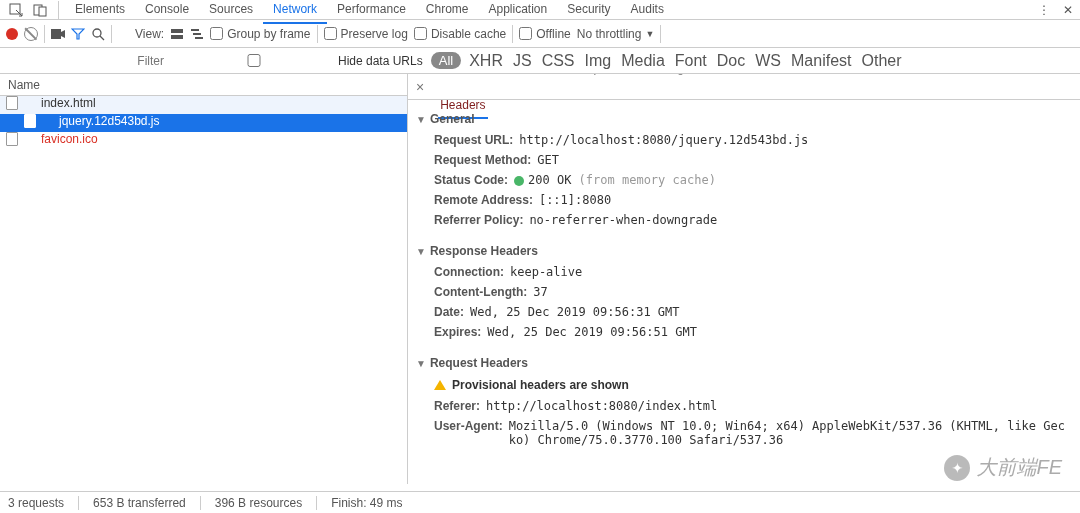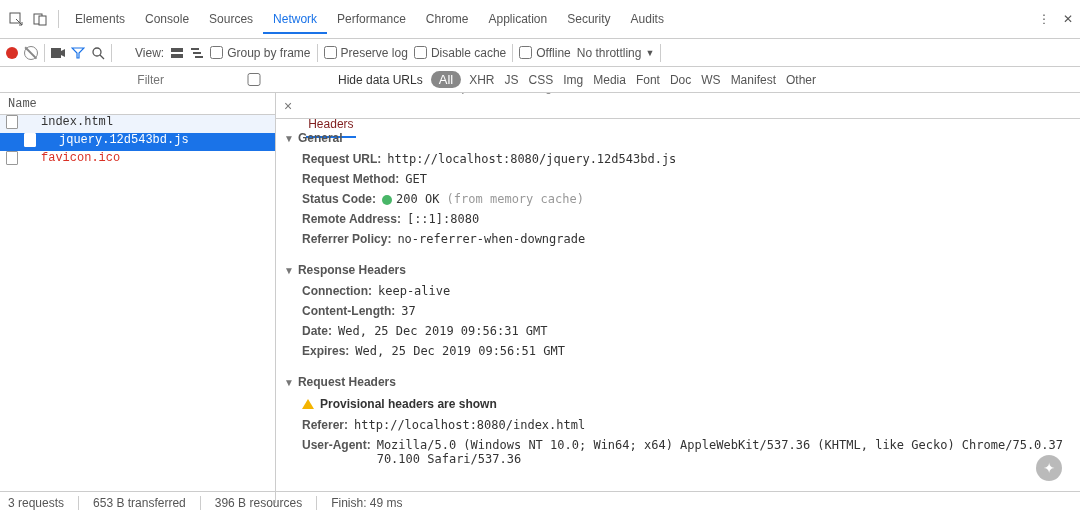--- a/index.html
+++ b/index.html
@@ -1,39 +1,39 @@
 <!DOCTYPE html>
 <html><head>
 <meta charset="utf-8">
 <style>
 * { margin: 0; padding: 0; box-sizing: border-box; }
 body { font-family: -apple-system, "Segoe UI", Arial, sans-serif; font-size: 12px; color: #333; background: #fff; width: 1080px; height: 513px; overflow: hidden; position: relative; }
-.top-tabs { display: flex; align-items: center; height: 39px; border-bottom: 1px solid #ccc; padding-left: 4px; }
+.top-tabs { display: flex; align-items: center; height: 20px; border-bottom: 1px solid #ccc; padding-left: 4px; }
 .top-tabs .icon-btn { width: 24px; height: 24px; display: flex; align-items: center; justify-content: center; color: #555; }
 .top-tabs .divider { width: 1px; height: 18px; background: #ccc; margin: 0 6px; }
 .main-tab { padding: 6px 10px; color: #555; cursor: pointer; }
 .main-tab.active { color: #1a73e8; border-bottom: 2px solid #1a73e8; margin-bottom: -1px; }
 .top-tabs .spacer { flex: 1; }
 .toolbar { display: flex; align-items: center; height: 28px; border-bottom: 1px solid #ccc; padding: 0 6px; gap: 6px; }
 .toolbar .rec { width: 12px; height: 12px; border-radius: 50%; background: #d93025; }
 .toolbar .nope { width: 14px; height: 14px; border: 1.5px solid #888; border-radius: 50%; position: relative; }
 .toolbar .nope::after { content: ""; position: absolute; width: 16px; height: 1.5px; background: #888; transform: rotate(45deg); top: 5px; left: -2px; }
 .toolbar .mdiv { width: 1px; height: 18px; background: #ccc; }
 .toolbar svg { display: block; }
 .toolbar .lbl { color: #555; margin-left: 17px; }
 .toolbar .cb { display: flex; align-items: center; gap: 4px; color: #555; }
 .toolbar .cb input { margin: 0; }
 .toolbar .throttle { display: flex; align-items: center; gap: 4px; color: #555; }
 .filter-bar { display: flex; align-items: center; height: 26px; border-bottom: 1px solid #ccc; padding: 0 6px; gap: 8px; }
 .filter-bar input { border: none; outline: none; font-size: 12px; width: 160px; padding: 2px; text-align: right; }
 .filter-bar .hd { display: flex; align-items: center; gap: 4px; }
 .pill { background: #888; color: #fff; border-radius: 9px; padding: 1px 8px; font-size: 13px; }
-.ft { color: #555; font-size: 12px; }
+.ft { color: #555; font-size: 16px; }
 .content { display: flex; height: calc(100% - 27px - 28px - 26px - 22px); }
-.left { width: 276px; border-right: 1px solid #ccc; display: flex; flex-direction: column; font-family: Liberation Mono, monospace; }
+.left { width: 408px; border-right: 1px solid #ccc; display: flex; flex-direction: column; }
 .left .hdr { height: 22px; border-bottom: 1px solid #ccc; padding: 4px 8px; font-weight: 400; color: #555; }
 .left .row { height: 18px; display: flex; padding: 0 6px; gap: 23px; cursor: pointer; }
 .left .row.selected { background: #1a73e8; color: #fff; padding-left: 24px; }
 .left .row.hover { background: #eef4fd; }
 .left .row .fi { width: 12px; height: 14px; border: 1px solid #999; border-radius: 1px; background: #fff; }
 .left .row.selected .fi { border-color: #fff; }
 .left .row.fav { color: #d93025; }
 .right { flex: 1; display: flex; flex-direction: column; overflow: hidden; }
 .dtabs { display: flex; align-items: center; height: 26px; border-bottom: 1px solid #ccc; padding: 0 8px; gap: 14px; }
 .dtabs .x { color: #777; font-size: 14px; cursor: pointer; }
@@ -274,13 +274,14 @@
     <span class="sdiv"></span>
   <span>653 B transferred</span>
     <span class="sdiv"></span>
   <span>396 B resources</span>
     <span class="sdiv"></span>
   <span>Finish: 49 ms</span>
 </div>
 
 <div class="watermark">
   <span class="wc">✦</span>
+  <span>大前端FE</span>
 </div>
 
 </body></html>

